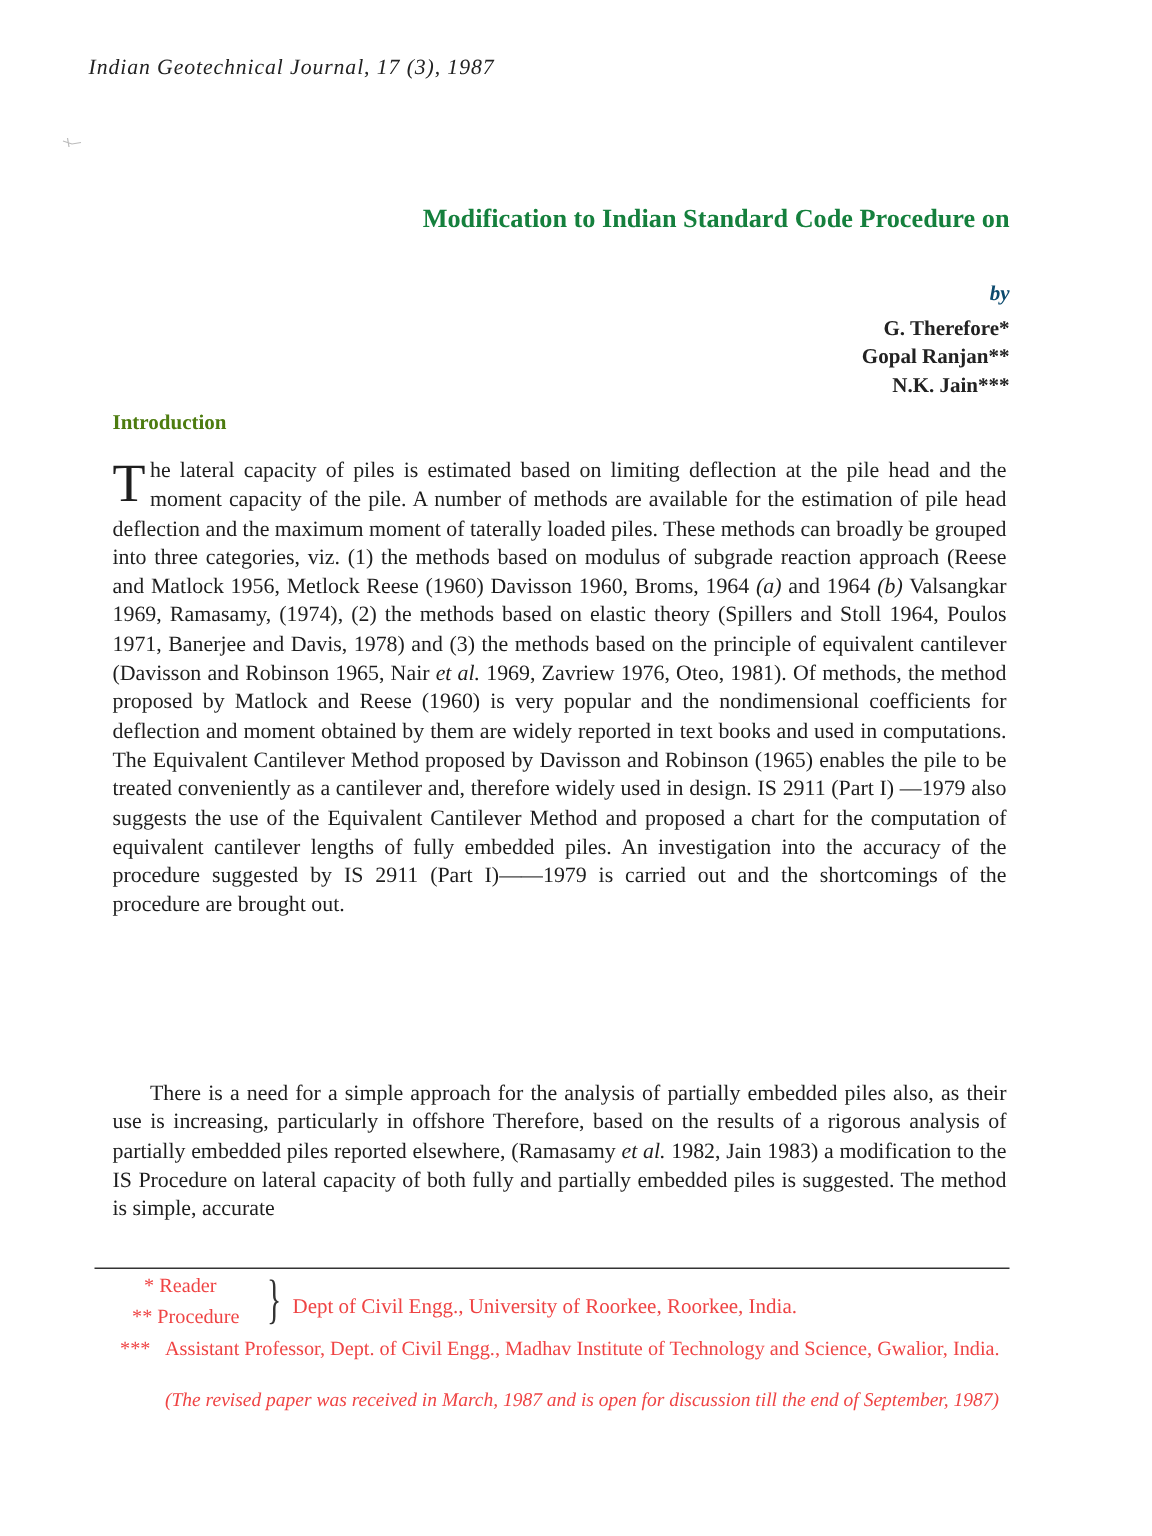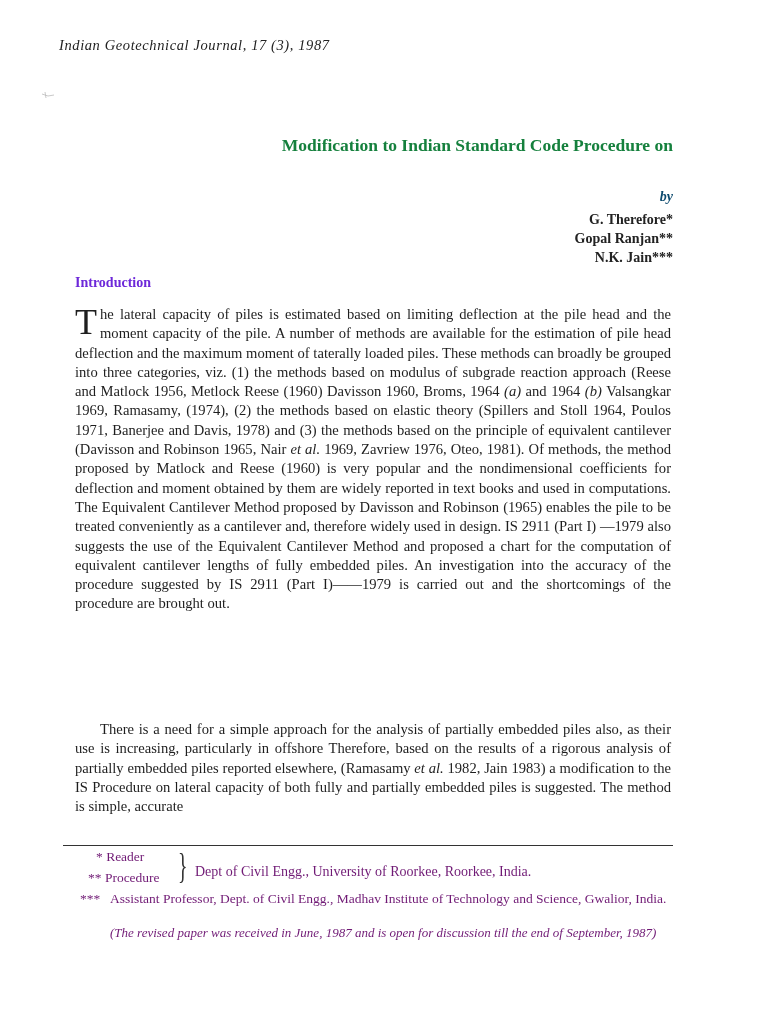--- a/index.html
+++ b/index.html
@@ -2,27 +2,27 @@
 <html><head>
 <meta charset="utf-8">
 <style>
   html, body { margin: 0; padding: 0; background: #ffffff; }
   body { width: 768px; height: 1024px; position: relative; overflow: hidden;
          font-family: "Liberation Serif", "DejaVu Serif", serif; color: #1a1a1a; }
   .journal { position: absolute; left: 59px; top: 37px; font-style: italic; font-size: 14.5px; letter-spacing: 0.6px; color: #222; }
   .title { position: absolute; right: 95px; top: 133px; text-align: right; font-weight: bold; font-size: 17.5px; line-height: 24px; color: #15803d; }
   .by { position: absolute; right: 95px; top: 189px; font-style: italic; font-weight: bold; font-size: 14px; color: #0c4a6e; }
   .authors { position: absolute; right: 95px; top: 210px; text-align: right; font-weight: bold; font-size: 14px; line-height: 19px; color: #222; }
-  .section-head { position: absolute; left: 75px; top: 275px; font-weight: bold; font-size: 14px; color: #6d28d9; text-align: right; }
+  .section-head { position: absolute; left: 75px; top: 275px; font-weight: bold; font-size: 14px; color: #4d7c0f; text-align: right; }
   .body-text { position: absolute; left: 75px; width: 596px; font-size: 14.6px; line-height: 19.3px; text-align: justify; color: #1e1e1e; }
   .p1 { top: 305px; }
   .p2 { top: 720px; text-indent: 25px; }
   .dropcap { float: left; font-size: 36px; line-height: 30px; margin: 2px 3px 0 0; font-weight: normal; }
   .footnote-rule { position: absolute; left: 63px; top: 845px; width: 610px; height: 0; border-top: 1.5px solid #333; }
-  .fn { position: absolute; font-size: 13.5px; color: #701a75; }
+  .fn { position: absolute; font-size: 13.5px; color: #ef4444; }
   .fn-reader { left: 96px; top: 849px; }
   .fn-prof { left: 88px; top: 870px; }
   .brace { position: absolute; left: 178px; top: 846px; font-size: 36px; line-height: 40px; font-weight: 100; transform: scaleX(0.55); transform-origin: left; color: #333; }
   .fn-dept { left: 195px; top: 864px; font-size: 14px; }
   .fn-assist { left: 80px; top: 891px; width: 592px; line-height: 16px; }
   .fn-assist .mark { position: absolute; left: 0; top: 0; }
   .fn-assist .txt { display: block; margin-left: 30px; text-align: justify; }
   .fn-note { left: 110px; top: 925px; width: 562px; font-style: italic; font-size: 13px; line-height: 16px; text-align: justify; }
   .specks { position: absolute; left: 40px; top: 90px; width: 22px; height: 10px; }
   i { font-style: italic; }
@@ -63,13 +63,13 @@
 <div class="fn fn-reader">* Reader</div>
 <div class="fn fn-prof">** Procedure</div>
 <div class="brace">}</div>
 <div class="fn fn-dept">Dept of Civil Engg., University of Roorkee, Roorkee, India.</div>
 
 <div class="fn fn-assist">
   <span class="mark">***</span>
   <span class="txt">Assistant Professor, Dept. of Civil Engg., Madhav Institute of Technology and Science, Gwalior, India.</span>
 </div>
 
-<div class="fn fn-note">(The revised paper was received in June, 1987 and is open for discussion till the end of September, 1987)</div>
+<div class="fn fn-note">(The revised paper was received in March, 1987 and is open for discussion till the end of September, 1987)</div>
 
 </body></html>

